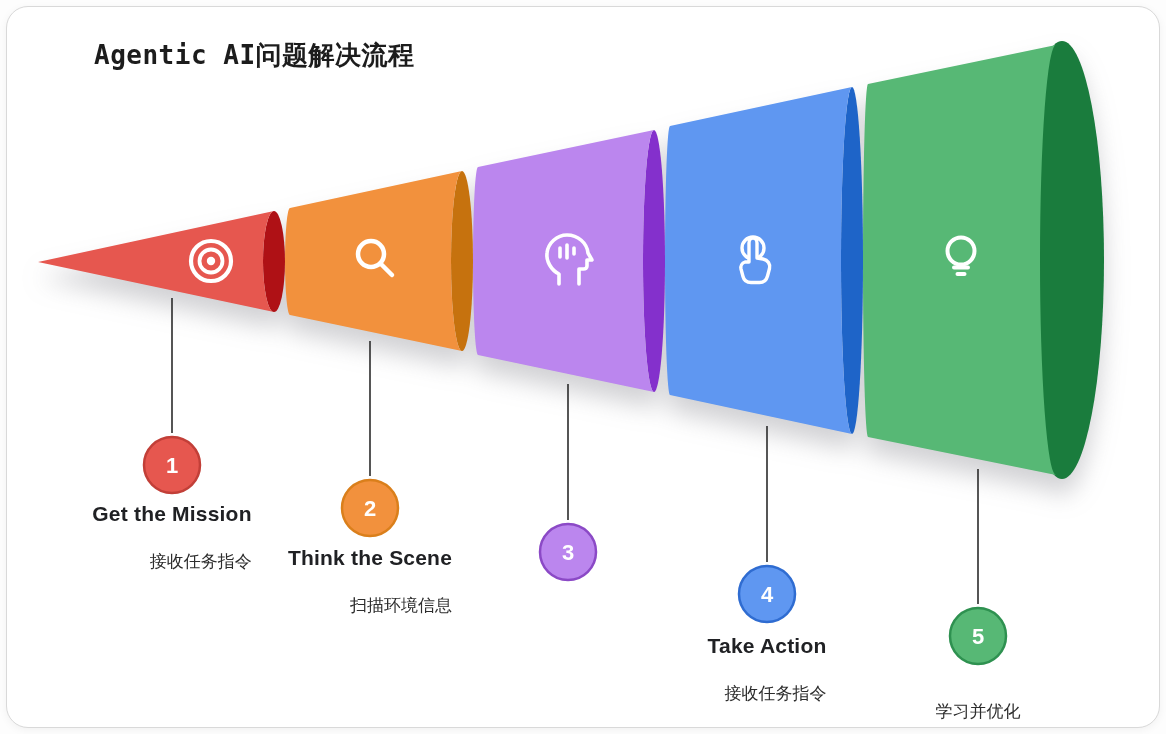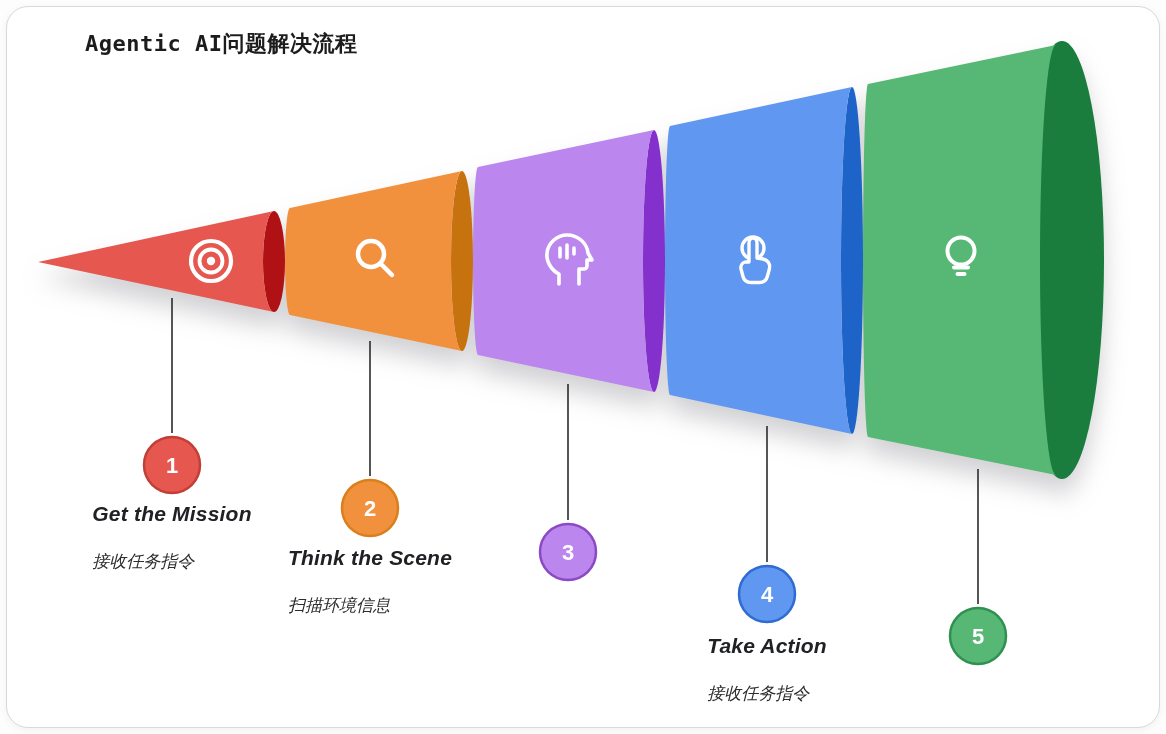--- a/index.html
+++ b/index.html
@@ -8,36 +8,35 @@
     background:#fdfdfd;
     font-family:"Liberation Sans", sans-serif;
     overflow:hidden;
   }
   .card{
     position:absolute;left:6px;top:6px;right:6px;bottom:6px;
     background:#ffffff;border:1.5px solid #d9d9d9;border-radius:22px;
     box-shadow:0 2px 8px rgba(0,0,0,.05);
   }
   .title{
-    position:absolute;left:82px;top:26px;margin:3px;
+    position:absolute;left:82px;top:26px;margin:12px;
     font-family:"DejaVu Sans Mono", monospace;
-    font-size:22px;font-weight:600;color:#1c1c1c;letter-spacing:.5px;
+    font-size:26px;font-weight:600;color:#1c1c1c;letter-spacing:.5px;
   }
   .funnel-svg{position:absolute;left:0;top:0;}
   .funnel-group{filter:drop-shadow(0 16px 12px rgba(90,90,100,.28));}
   .connector{stroke:#2b2b2b;stroke-width:1.6;}
   .badge{stroke-width:2.5;}
   .badge-num{
     font-family:"Liberation Sans", sans-serif;
     font-weight:bold;font-size:22px;fill:#ffffff;text-anchor:middle;
   }
   .stage-label{
-    position:absolute;text-align:left;transform:translateX(-50%);
+    position:absolute;text-align:right;transform:translateX(-50%);
     white-space:nowrap;
-    font-style:italic;
   }
   .stage-label .en{
     font-size:21px;font-weight:bold;color:#202124;letter-spacing:.2px;
   }
   .stage-label .cn{
     margin-top:24px;font-size:17px;font-weight:400;color:#2d2d2d;
   }
   .icon-stroke{fill:none;stroke:#ffffff;stroke-linecap:round;stroke-linejoin:round;}
 </style>
 </head>
@@ -135,13 +134,14 @@
   <div class="en">Think the Scene</div>
   <div class="cn">扫描环境信息</div>
 </div>
 <div class="stage-label" style="left:568px;top:590px">
 </div>
 <div class="stage-label" style="left:767px;top:634px">
   <div class="en">Take Action</div>
   <div class="cn">接收任务指令</div>
 </div>
 <div class="stage-label" style="left:978px;top:676px">
+  <div class="cn">学习并优化</div>
 </div>
 
 </body></html>

